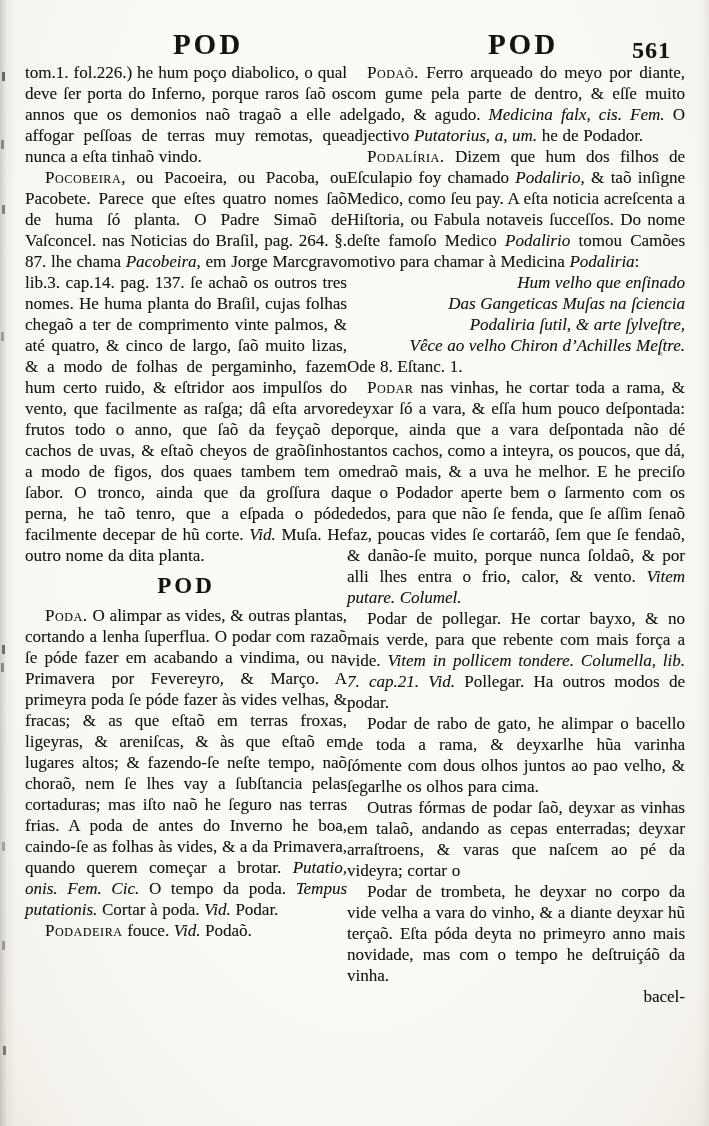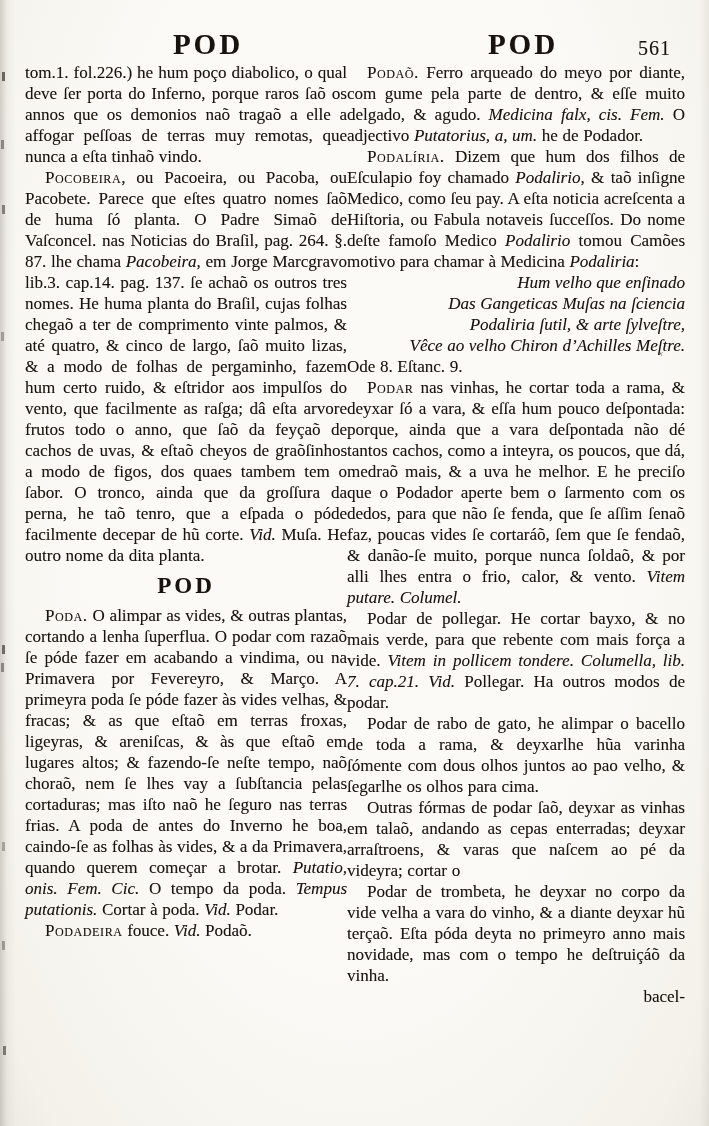--- a/index.html
+++ b/index.html
@@ -19,21 +19,21 @@
   }
 
   
   .running-head { position:absolute; top:28px; left:0; width:100%; height:36px; }
   .htitle {
     position:absolute; font-weight:bold; font-size:29px; line-height:32px;
     letter-spacing:3px; text-align:center;
   }
   .htitle.left  { left:153px; width:110px; }
   .htitle.right { left:468px; width:110px; }
-  .page-number  { position:absolute; top:9px; right:38px; font-weight:normal; font-size:20px; letter-spacing:1px; }
+  .page-number  { position:absolute; top:9px; right:38px; font-weight:bold; font-size:24px; letter-spacing:1px; }
 
   
   .columns { position:absolute; top:62px; left:25px; width:672px; display:flex; }
   .col { display:block; }
   .col-left  { width:322px; }
   .col-right { width:338px; }
 
   .para { margin:0; text-align:justify; font-size:17px; line-height:21px; word-spacing:0.4px; }
   .entry { text-indent:20px; }
   .head  { text-align:center; text-indent:0; font-weight:bold; font-size:23px;
@@ -84,21 +84,21 @@
         <p class="para entry"><span class="sc">Poda.</span><span> O alimpar as vides, &amp; outras plantas, cortando a lenha ſuperflua. O podar com razaõ ſe póde fazer em acabando a vindima, ou na Primavera por Fevereyro, &amp; Março. A primeyra poda ſe póde fazer às vides velhas, &amp; fracas; &amp; as que eſtaõ em terras froxas, ligeyras, &amp; areniſcas, &amp; às que eſtaõ em lugares altos; &amp; fazendo-ſe neſte tempo, naõ choraõ, nem ſe lhes vay a ſubſtancia pelas cortaduras; mas iſto naõ he ſeguro nas terras frias. A poda de antes do Inverno he boa, caindo-ſe as folhas às vides, &amp; a da Primavera, quando querem começar a brotar. </span><span class="i">Putatio, onis. Fem. Cic.</span><span> O tempo da poda. </span><span class="i">Tempus putationis.</span><span> Cortar à poda. </span><span class="i">Vid.</span><span> Podar.</span></p>
         <p class="para entry"><span class="sc">Podadeira</span><span> fouce. </span><span class="i">Vid.</span><span> Podaõ.</span></p>
       </div>
     <div class="col col-right" id="col-right">
         <p class="para entry"><span class="sc">Podaõ.</span><span> Ferro arqueado do meyo por diante, com gume pela parte de dentro, &amp; eſſe muito delgado, &amp; agudo. </span><span class="i">Medicina falx, cis. Fem.</span><span> O adjectivo </span><span class="i">Putatorius, a, um.</span><span> he de Podador.</span></p>
         <p class="para entry"><span class="sc">Podalíria.</span><span> Dizem que hum dos filhos de Eſculapio foy chamado </span><span class="i">Podalirio</span><span>, &amp; taõ inſigne Medico, como ſeu pay. A eſta noticia acreſcenta a Hiſtoria, ou Fabula notaveis ſucceſſos. Do nome deſte famoſo Medico </span><span class="i">Podalirio</span><span> tomou Camões motivo para chamar à Medicina </span><span class="i">Podaliria</span><span>:</span></p>
         <p class="para verse"><span class="i">Hum velho que enſinado</span></p>
         <p class="para verse"><span class="i">Das Gangeticas Muſas na ſciencia</span></p>
         <p class="para verse"><span class="i">Podaliria ſutil, &amp; arte ſylveſtre,</span></p>
         <p class="para verse"><span class="i">Vêce ao velho Chiron d’Achilles Meſtre.</span></p>
-        <p class="para"><span>Ode 8. Eſtanc. 9.</span></p>
+        <p class="para"><span>Ode 8. Eſtanc. 1.</span></p>
         <p class="para entry"><span class="sc">Podar</span><span> nas vinhas, he cortar toda a rama, &amp; deyxar ſó a vara, &amp; eſſa hum pouco deſpontada: porque, ainda que a vara deſpontada não dé tantos cachos, como a inteyra, os poucos, que dá, medraõ mais, &amp; a uva he melhor. E he preciſo que o Podador aperte bem o ſarmento com os dedos, para que não ſe fenda, que ſe aſſim ſenaõ faz, poucas vides ſe cortaráõ, ſem que ſe fendaõ, &amp; danão-ſe muito, porque nunca ſoldaõ, &amp; por alli lhes entra o frio, calor, &amp; vento. </span><span class="i">Vitem putare. Columel.</span></p>
         <p class="para entry"><span>Podar de pollegar. He cortar bayxo, &amp; no mais verde, para que rebente com mais força a vide. </span><span class="i">Vitem in pollicem tondere. Columella, lib. 7. cap.21. </span><span class="i">Vid.</span><span> Pollegar. Ha outros modos de podar.</span></p>
         <p class="para entry"><span>Podar de rabo de gato, he alimpar o bacello de toda a rama, &amp; deyxarlhe hũa varinha ſómente com dous olhos juntos ao pao velho, &amp; ſegarlhe os olhos para cima.</span></p>
         <p class="para entry"><span>Outras fórmas de podar ſaõ, deyxar as vinhas em talaõ, andando as cepas enterradas; deyxar arraſtroens, &amp; varas que naſcem ao pé da videyra; cortar o</span></p>
         <p class="para entry"><span>Podar de trombeta, he deyxar no corpo da vide velha a vara do vinho, &amp; a diante deyxar hũ terçaõ. Eſta póda deyta no primeyro anno mais novidade, mas com o tempo he deſtruiçáõ da vinha.</span></p>
         <p class="para catch"><span>bacel-</span></p>
       </div>
   </div>
 </div>
 

